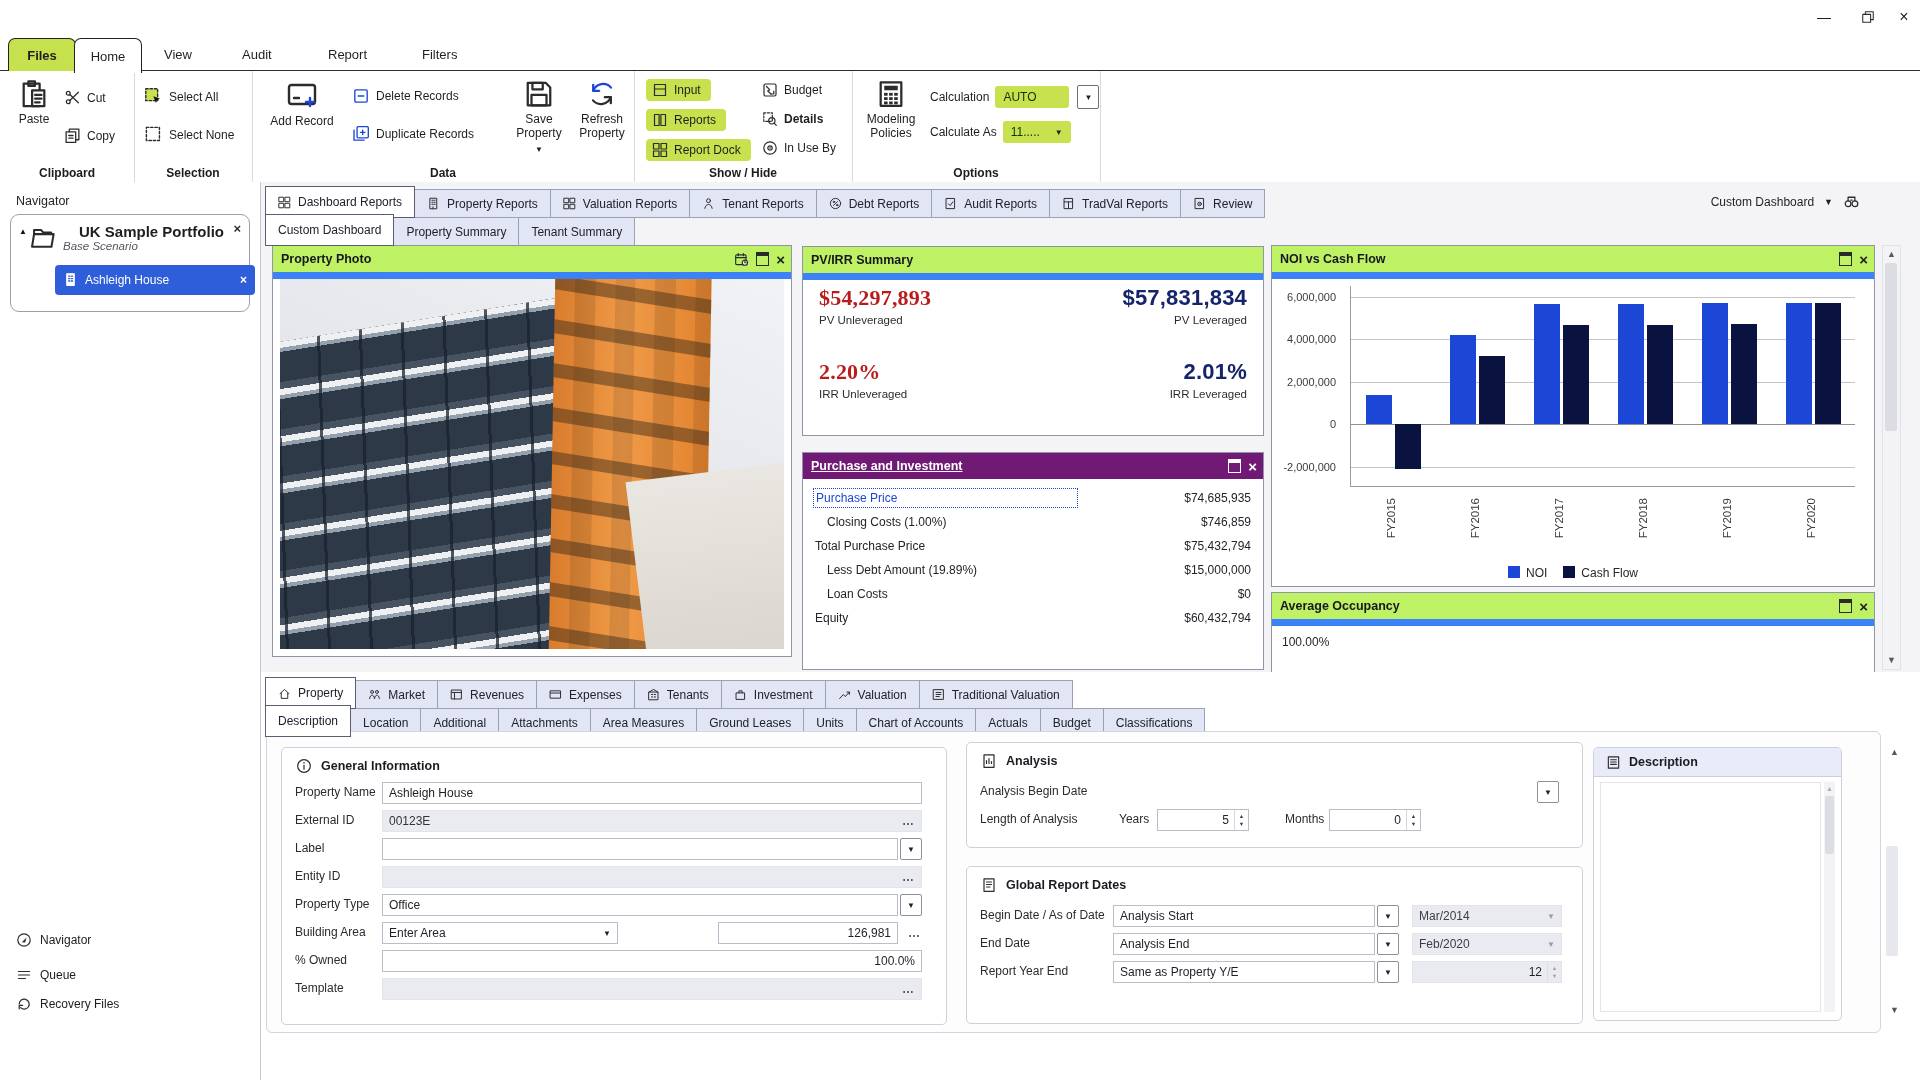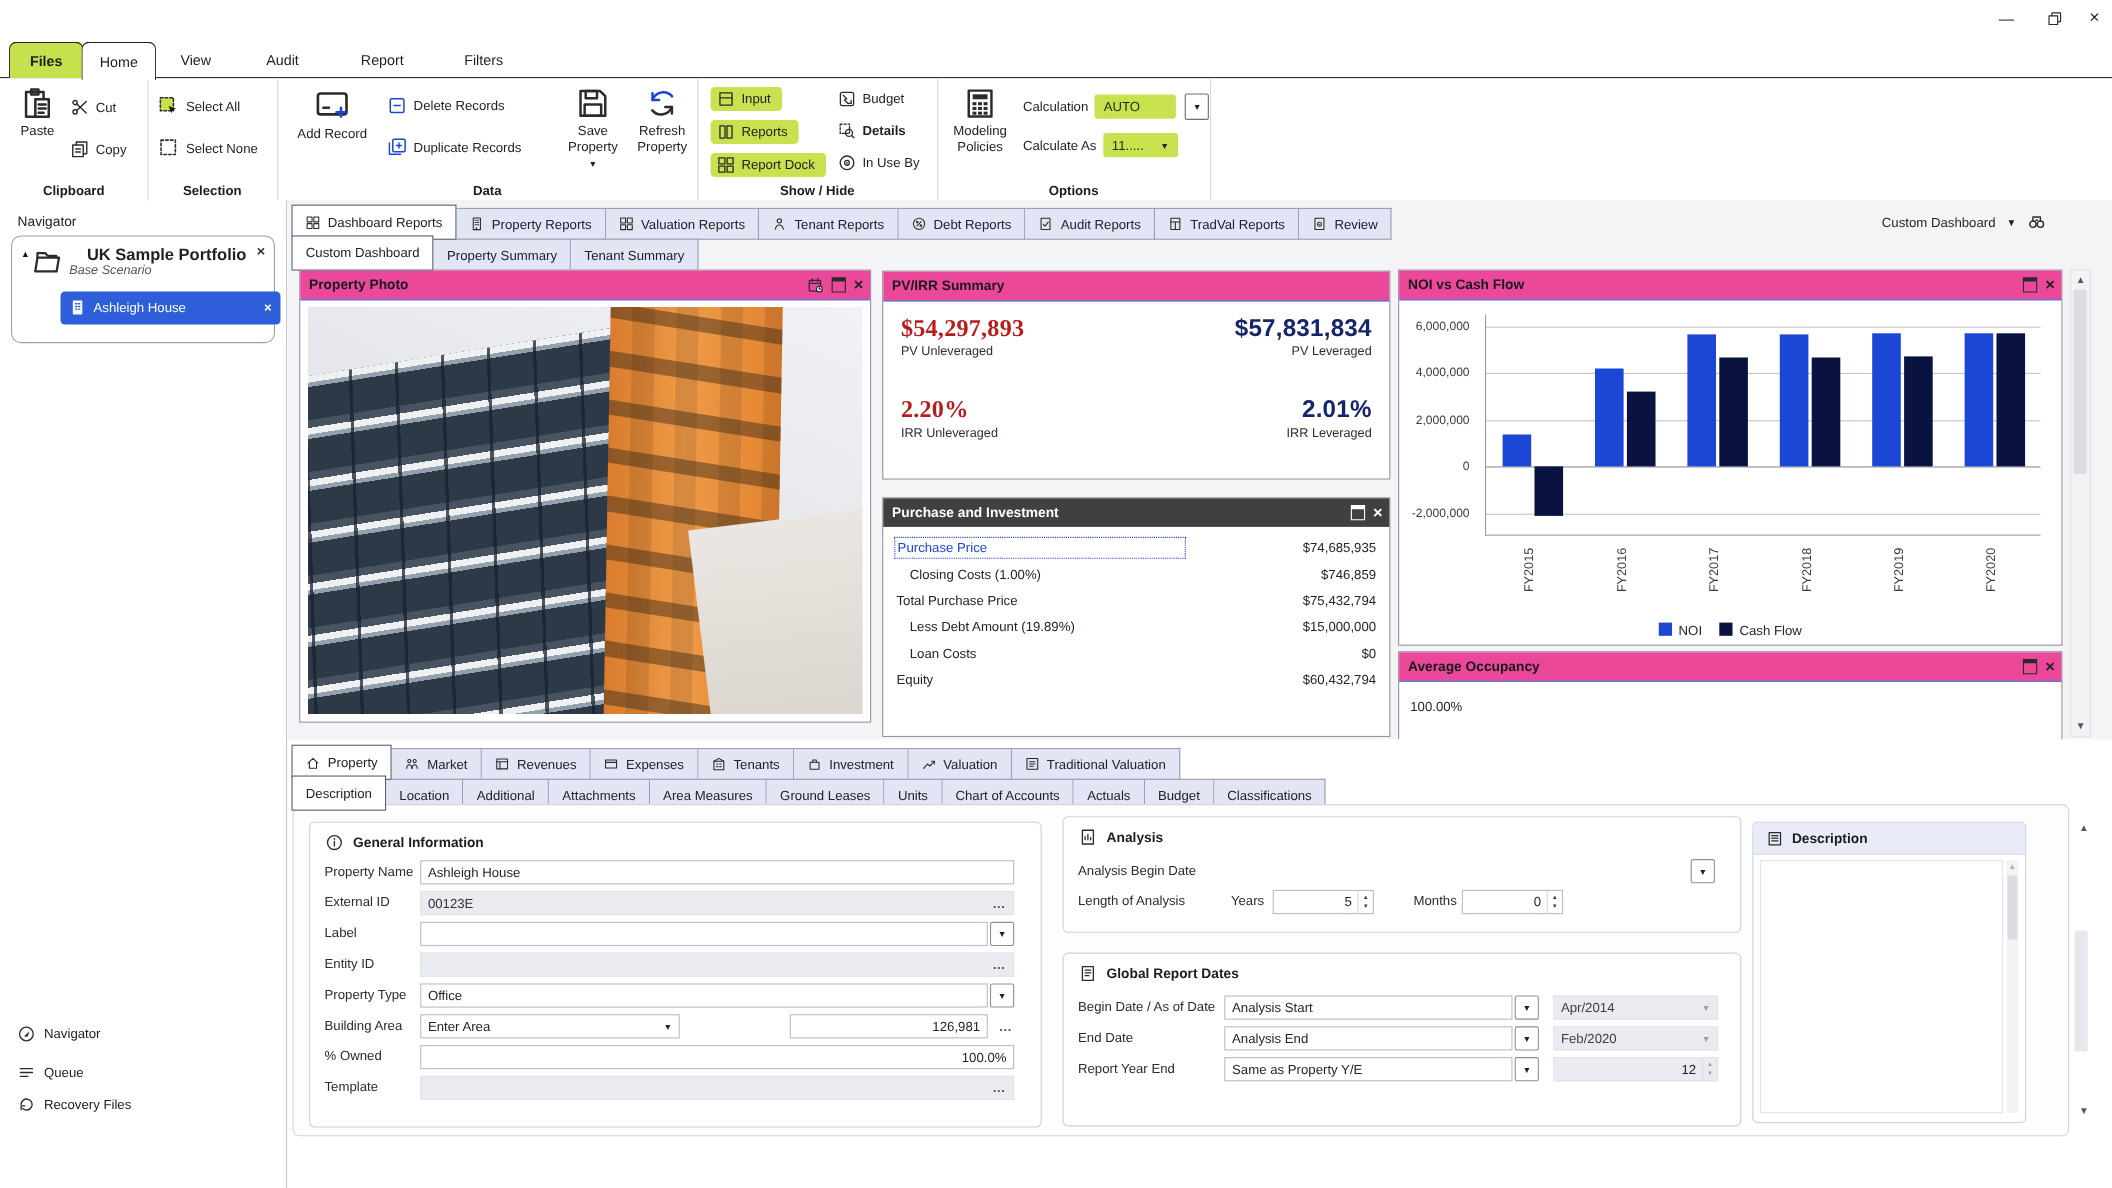--- a/index.html
+++ b/index.html
@@ -50,23 +50,23 @@
   .sbfoot{position:absolute;left:16px;display:flex;align-items:center;gap:8px;font-size:12px;color:#1c1c1c;}
 
   
   .main-top{position:absolute;left:261px;top:182px;width:1659px;height:490px;background:#f4f4f7;overflow:hidden;}
   .tabs-line{position:absolute;display:flex;align-items:flex-end;}
   .tab{height:27px;display:flex;align-items:center;gap:7px;padding:0 12px;background:#e2e5f4;
        border:1px solid #9aa0b5;border-left-width:0;font-size:12px;color:#20222c;white-space:nowrap;}
   .tab:first-child{border-left-width:1px;}
   .tab.active{background:#fff;border-color:#595f73;position:relative;z-index:2;height:30px;}
   .panel{position:absolute;background:#fff;border:1px solid #8f94a6;}
-  .phead{position:relative;height:26px;border-bottom:1px solid #3b82f6;display:flex;align-items:center;
-         padding:0 8px;font-weight:bold;font-size:12.5px;color:#17181d;background:#ec4899;}
-  .phead.navy{background:#404040;color:#fff;border-bottom:none;}
+  .phead{position:relative;height:26px;border-bottom:7px solid #3b82f6;display:flex;align-items:center;
+         padding:0 8px;font-weight:bold;font-size:12.5px;color:#17181d;background:#bef264;}
+  .phead.navy{background:#701a75;color:#fff;border-bottom:none;text-decoration:underline;}
   .ph-icons{position:absolute;right:6px;top:0;height:26px;display:flex;align-items:center;gap:7px;}
   .mini-max{width:11px;height:9px;border:1.5px solid #2a2a2a;border-top:4px solid #2a2a2a;display:inline-block;}
   .phead.navy .mini-max{border-color:#fff;border-top-color:#fff;}
   .xglyph{font-size:15px;font-weight:bold;line-height:1;color:#1f1f1f;}
   .phead.navy .xglyph{color:#fff;}
 
   
   .prow{position:absolute;left:10px;right:12px;height:21px;display:flex;align-items:center;font-size:12px;color:#23242a;}
   .prow .plab{flex:0 0 auto;}
   .prow .pval{margin-left:auto;}
@@ -866,21 +866,21 @@
           </svg>
         <span>Global Report Dates</span>
       </div>
       <div class="frow" style="top:38px;">
         <span class="flabel">Begin Date / As of Date</span>
         <div class="finput" style="left:146px;width:262px;">
           <span>Analysis Start</span>
         </div>
         <div class="ddbtn" style="left:410px;top:0;">▼</div>
         <div class="graycombo" style="left:445px;width:150px;">
-          <span>Apr/2014</span>
+          <span>Mar/2014</span>
           <span class="dd">▼</span>
         </div>
       </div>
       <div class="frow" style="top:66px;">
         <span class="flabel">End Date</span>
         <div class="finput" style="left:146px;width:262px;">
           <span>Analysis End</span>
         </div>
         <div class="ddbtn" style="left:410px;top:0;">▼</div>
         <div class="graycombo" style="left:445px;width:150px;">

